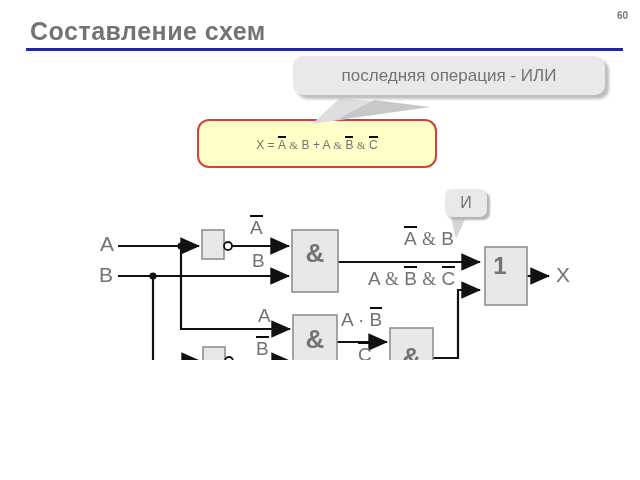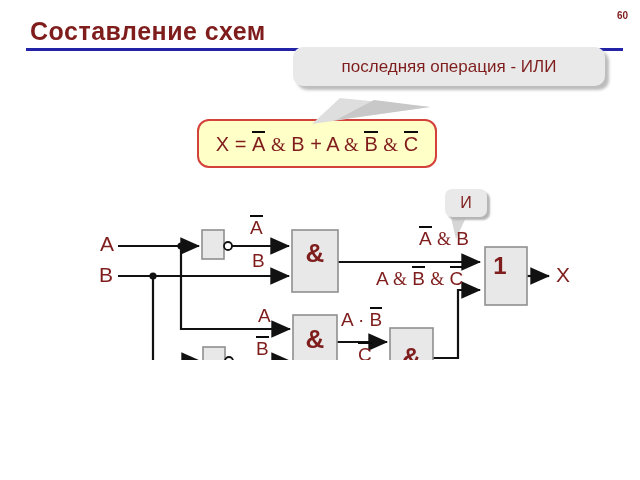--- a/index.html
+++ b/index.html
@@ -1,30 +1,30 @@
 <!DOCTYPE html>
 <html><head>
 <meta charset="utf-8">
 <style>
   html,body{margin:0;padding:0;background:#ffffff;}
   #slide{position:relative;width:640px;height:360px;background:#ffffff;overflow:hidden;
-         font-family:"Liberation Sans",sans-serif;color:#7f1d1d;}
+         font-family:"Liberation Sans",sans-serif;color:#737373;}
   .abs{position:absolute;}
   #title{left:30px;top:17px;font-size:25px;font-weight:bold;letter-spacing:0.5px;z-index:2;}
   #pagenum{left:600px;top:10px;width:28px;text-align:right;font-size:10px;font-weight:bold;z-index:2;}
   #rule{left:26px;top:48px;width:597px;height:3px;background:#2323a7;z-index:2;}
   #circuit-svg{left:0;top:0;width:640px;height:480px;z-index:1;pointer-events:none;}
   .bubble{background:#e9e9e9;border-radius:10px;display:flex;align-items:center;justify-content:center;
           box-shadow:4px 4px 3px #bdbdbd;z-index:3;}
-  #or-callout{left:293px;top:47px;width:312px;height:39px;font-size:17px;}
+  #or-callout{left:293px;top:56px;width:312px;height:39px;font-size:17px;}
   #and-callout{left:445px;top:189px;width:42px;height:28px;font-size:16px;border-radius:7px;
                box-shadow:3px 3px 2px #b5b5b5;}
   #formula-box{left:197px;top:119px;width:236px;height:45px;background:#ffffc8;
                border:2px solid #d4403a;border-radius:12px;display:flex;align-items:center;
-               justify-content:center;font-size:20px;z-index:0;}
+               justify-content:center;font-size:12px;z-index:0;}
   .lbl{position:absolute;z-index:2;font-size:19px;line-height:1.1;white-space:nowrap;}
   .in-lbl{font-size:21px;}
   .gate-glyph{position:absolute;z-index:2;text-align:center;font-weight:bold;font-size:26px;}
   .ov{display:inline-block;border-top:2px solid #0a0a0a;padding-top:1px;line-height:1.05;}
   .amp{font-family:"Liberation Serif",serif;font-size:0.95em;}
 </style>
 </head>
 <body>
 
 <div id="slide">
@@ -91,22 +91,22 @@
   </div>
 
   <div class="lbl in-lbl" style="left:100px;top:232px;">A</div>
   <div class="lbl in-lbl" style="left:99px;top:263px;">B</div>
   <div class="lbl in-lbl" style="left:108px;top:395px;">C</div>
 
   <div class="lbl" style="left:250px;top:215px;"><span class="ov">A</span></div>
   <div class="lbl" style="left:252px;top:251px;">B</div>
   <div class="lbl" style="left:258px;top:306px;">A</div>
   <div class="lbl" style="left:256px;top:336px;"><span class="ov">B</span></div>
-  <div class="lbl" style="left:419px;top:226px;"><span class="ov">A</span> <span class="amp">&amp;</span> B</div>
-  <div class="lbl" style="left:368px;top:266px;margin-left:8px;">A <span class="amp">&amp;</span> <span class="ov">B</span> <span class="amp">&amp;</span> <span class="ov">C</span></div>
+  <div class="lbl" style="left:404px;top:226px;"><span class="ov">A</span> <span class="amp">&amp;</span> B</div>
+  <div class="lbl" style="left:368px;top:266px;">A <span class="amp">&amp;</span> <span class="ov">B</span> <span class="amp">&amp;</span> <span class="ov">C</span></div>
   <div class="lbl" style="left:341px;top:307px;">A · <span class="ov">B</span></div>
   <div class="lbl" style="left:358px;top:342px;"><span class="ov">C</span></div>
   <div class="lbl in-lbl" style="left:556px;top:263px;">X</div>
 
   <div class="gate-glyph" style="left:292px;top:238px;width:46px;">&amp;</div>
   <div class="gate-glyph" style="left:293px;top:324px;width:44px;">&amp;</div>
   <div class="gate-glyph" style="left:390px;top:342px;width:43px;">&amp;</div>
   <div class="gate-glyph" style="left:484px;top:252px;width:32px;font-size:24px;">1</div>
 
 </div>

